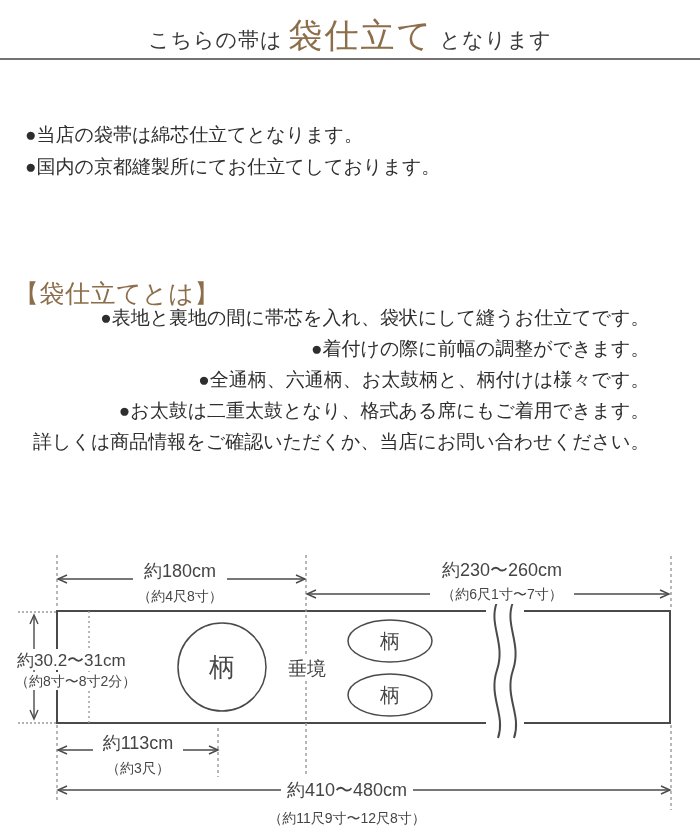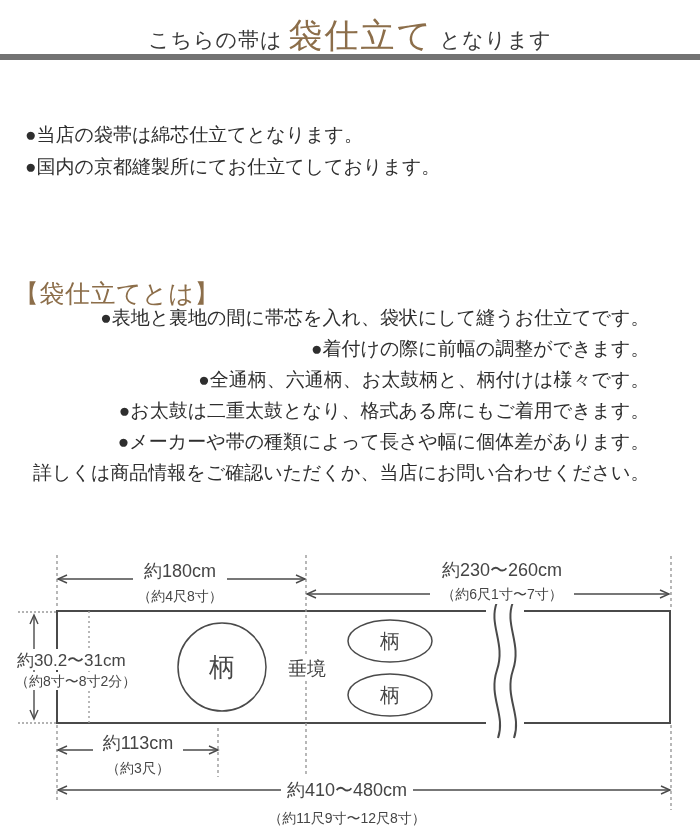--- a/index.html
+++ b/index.html
@@ -2,21 +2,21 @@
 <html><head>
 <meta charset="utf-8">
 <style>
   html,body{margin:0;padding:0;background:#ffffff;}
   body{width:700px;height:840px;position:relative;overflow:hidden;
        font-family:"Liberation Serif","DejaVu Serif",serif;color:#2f2f2f;}
   .page{position:absolute;inset:0;background:#fff;}
 
   
   .top-banner{position:absolute;top:0;left:0;width:700px;height:60px;
-    border-bottom:6px solid #737373;display:flex;justify-content:center;
+    border-bottom:2px solid #737373;display:flex;justify-content:center;
     align-items:baseline;padding-top:13px;box-sizing:border-box;}
   .top-banner .small{font-size:21px;color:#3a3a3a;letter-spacing:1px;}
   .top-banner .big{font-size:34px;color:#8c6e4a;letter-spacing:2px;margin:0 6px;}
 
   
   .sec-heading{position:absolute;left:14px;font-size:25px;color:#8c6e4a;
     letter-spacing:0.5px;white-space:nowrap;}
   .sec1-heading{top:96px;}
   .sec2-heading{top:258px;margin-top:19px;}
 
@@ -46,21 +46,20 @@
     <li>●当店の袋帯は綿芯仕立てとなります。</li>
     <li>●国内の京都縫製所にてお仕立てしております。</li>
   </ul>
 
   <div class="sec-heading sec2-heading">【袋仕立てとは】</div>
   <ul class="bullets bullets-2">
     <li>●表地と裏地の間に帯芯を入れ、袋状にして縫うお仕立てです。</li>
     <li>●着付けの際に前幅の調整ができます。</li>
     <li>●全通柄、六通柄、お太鼓柄と、柄付けは様々です。</li>
     <li>●お太鼓は二重太鼓となり、格式ある席にもご着用できます。</li>
-    <li>●メーカーや帯の種類によって長さや幅に個体差があります。</li>
     <li class="note">詳しくは商品情報をご確認いただくか、当店にお問い合わせください。</li>
   </ul>
 
   <svg class="diagram" width="700" height="310" viewBox="0 0 700 310">
 
     <rect x="57" y="81" width="613" height="112" fill="#ffffff" stroke="#4a4a4a" stroke-width="2"></rect>
 
     <g stroke="#9a9a9a" stroke-width="1.4" stroke-dasharray="3 3">
       <line x1="57" y1="25" x2="57" y2="79"></line>
       <line x1="57" y1="195" x2="57" y2="272"></line>

